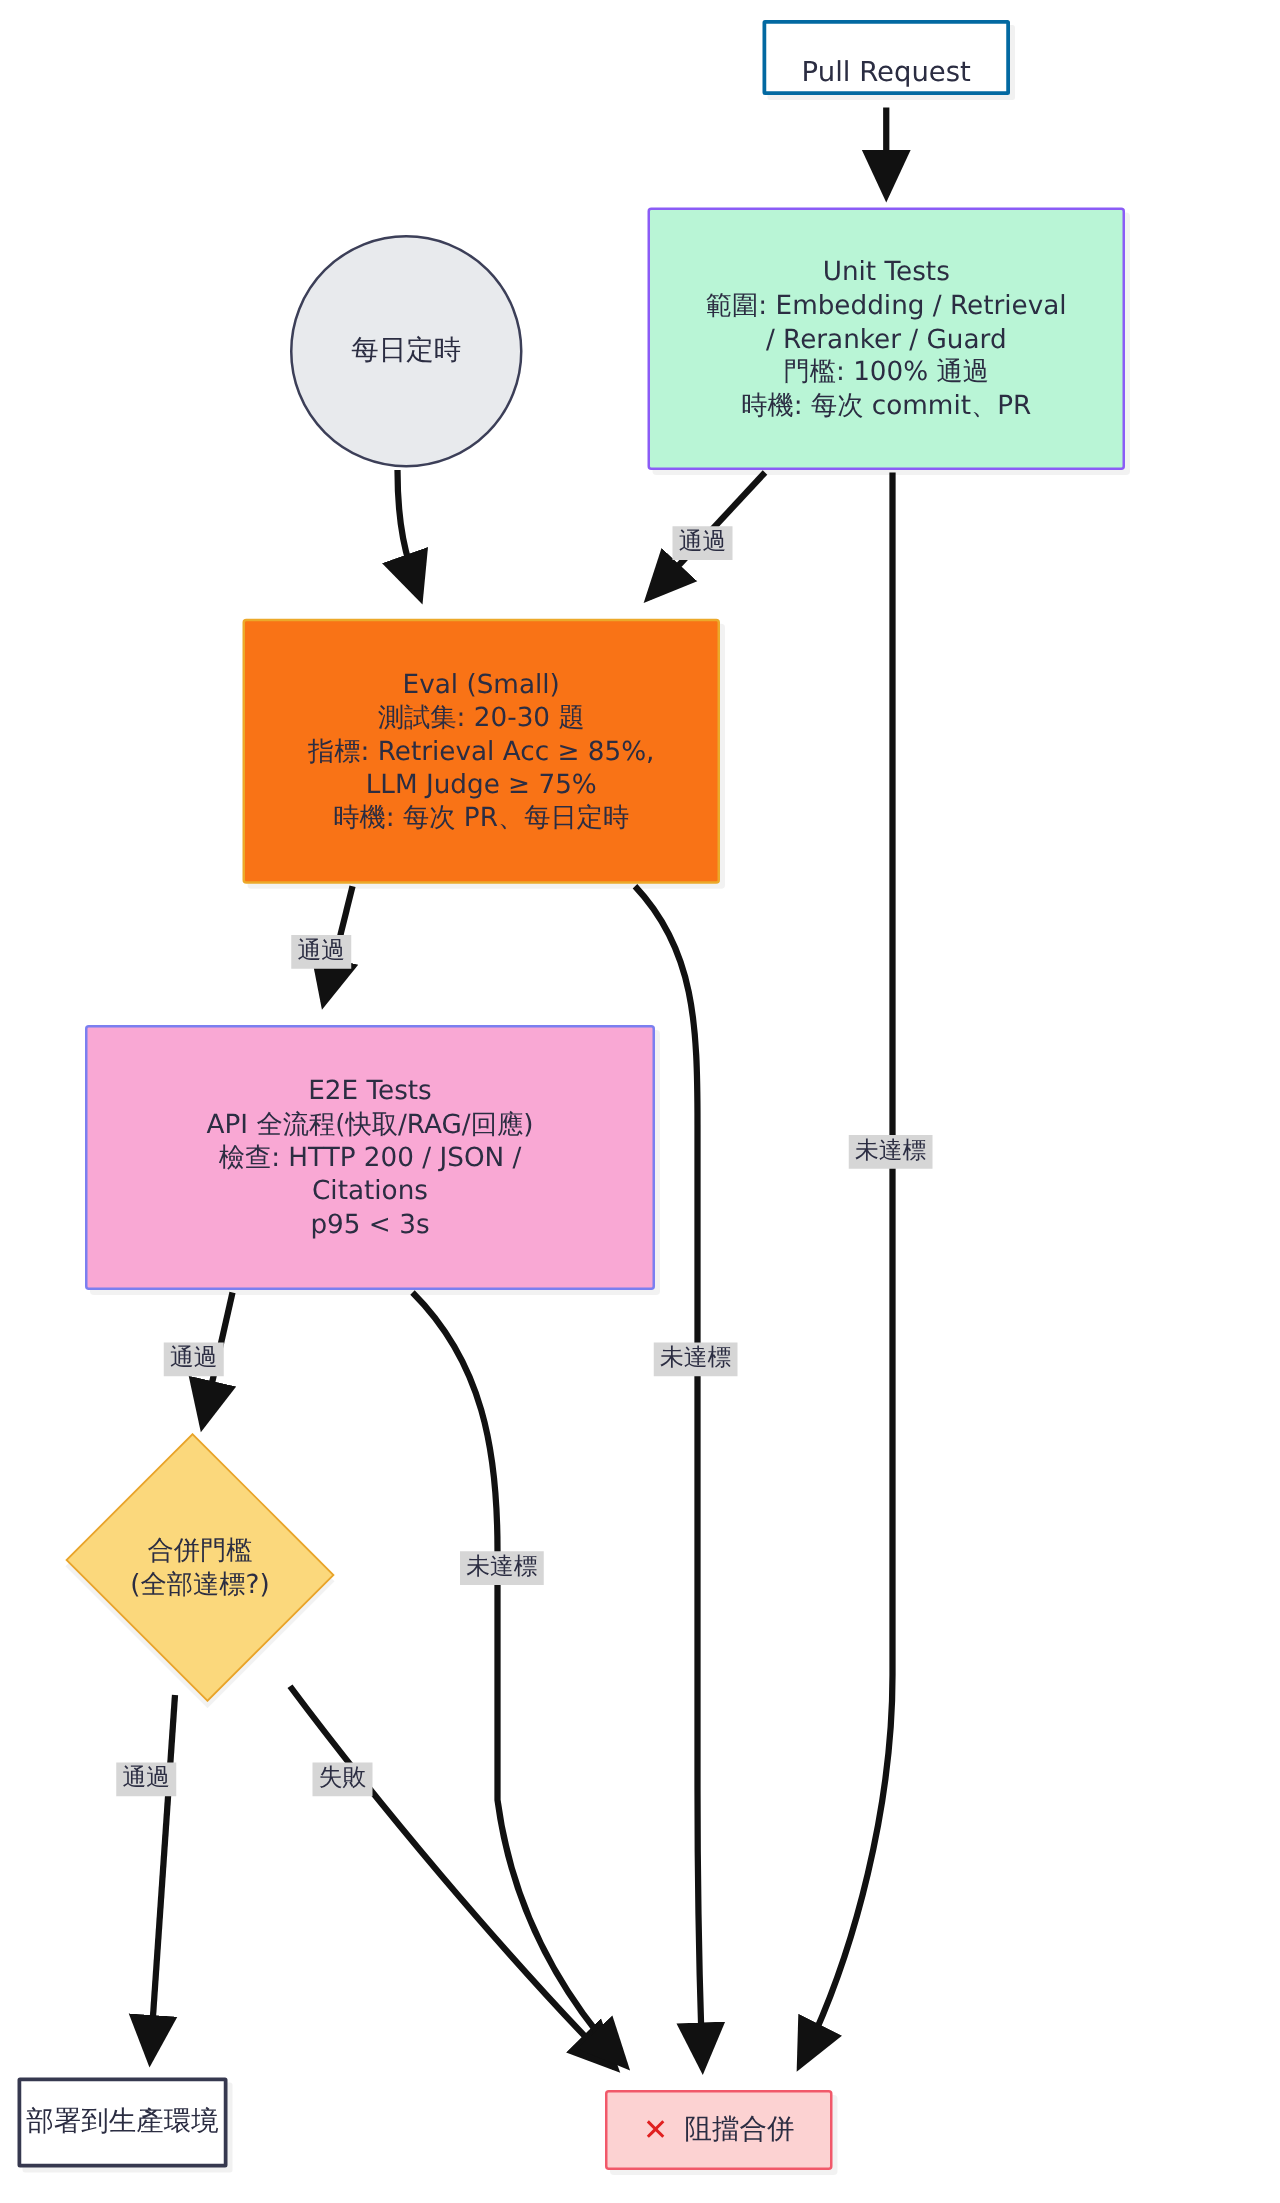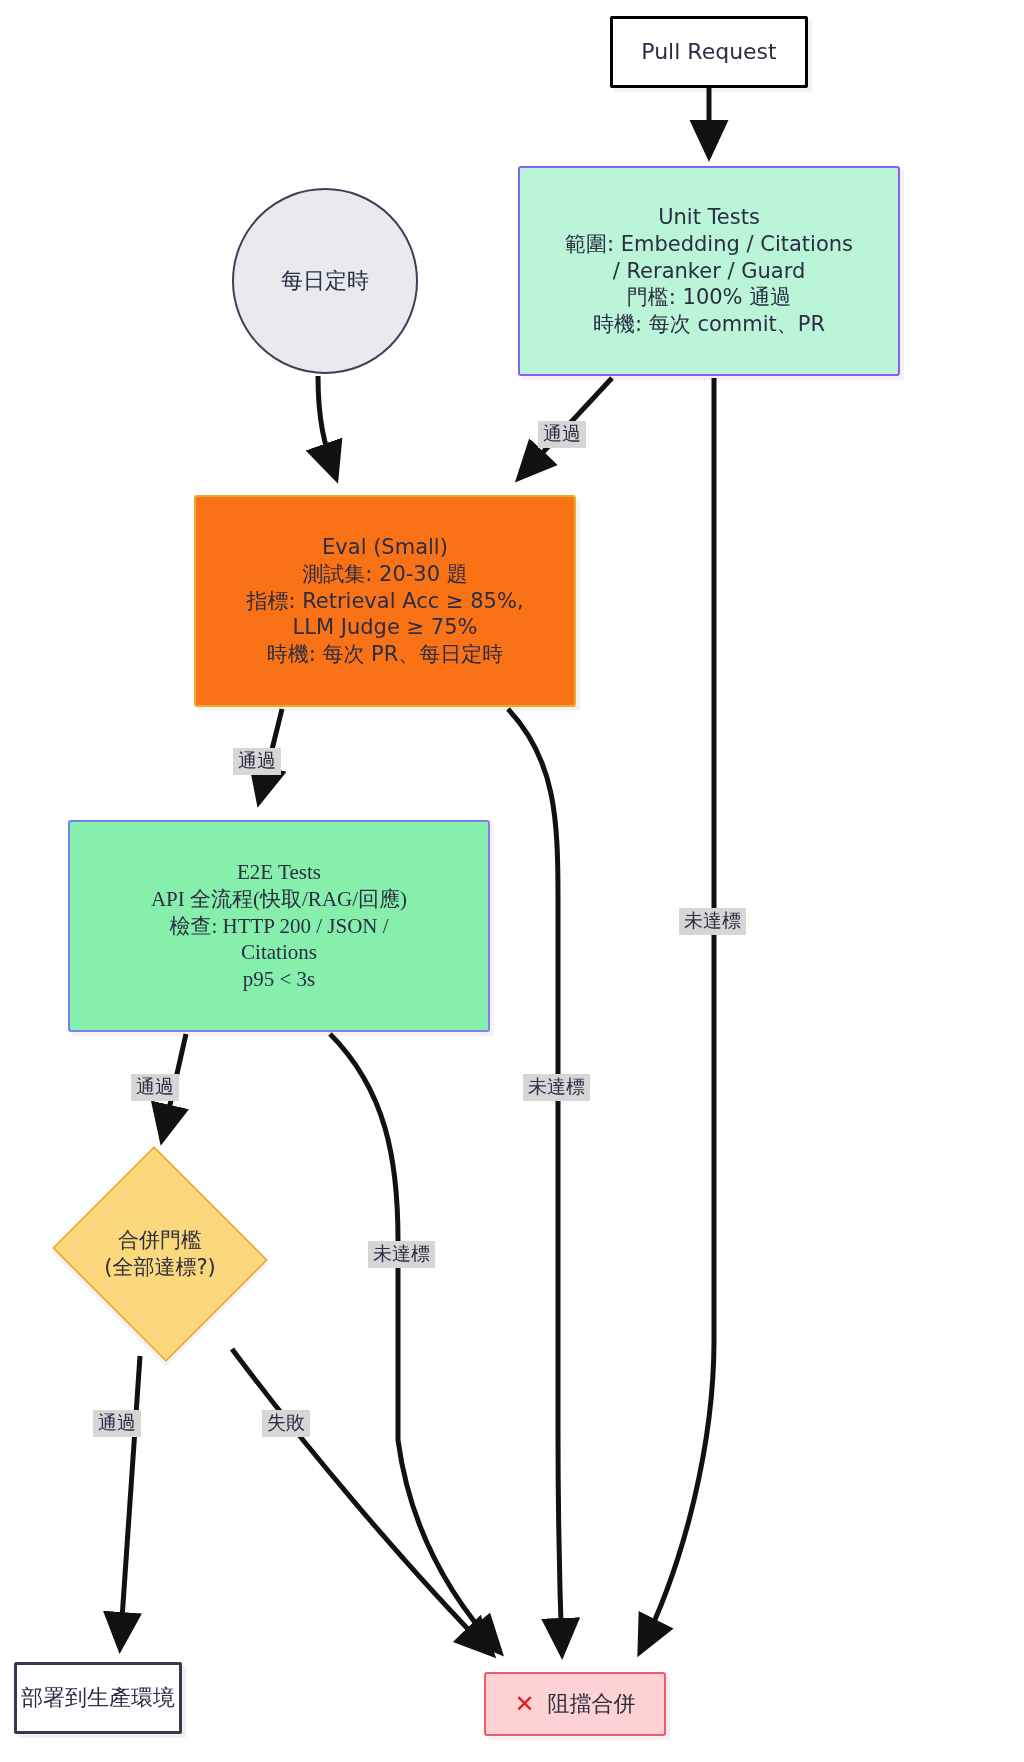--- a/index.html
+++ b/index.html
@@ -39,26 +39,27 @@
     text-align: center;
     line-height: 1.28;
     font-size: 21px;
     color: #2b2d42;
     z-index: 3;
   }
   .node .line { display: block; white-space: nowrap; }
 
   
   .n-pr {
-    left: 610px; top: 16px; width: 198px; height: 72px;
+    left: 610px; top: 16px; width: 198px; height: 60px;
     background: #ffffff;
-    border: 3px solid #000000;
+    border: 3px solid #0369a1;
     border-radius: 2px;
     box-shadow: 4px 4px 0 rgba(0,0,0,0.055);
     font-size: 22px;
+    justify-content: flex-end;
   }
   
   .n-deploy {
     left: 14px; top: 1662px; width: 168px; height: 72px;
     background: #ffffff;
     border: 3px solid #36384f;
     border-radius: 2px;
     box-shadow: 4px 4px 0 rgba(0,0,0,0.055);
     font-size: 22px;
   }
@@ -82,26 +83,25 @@
   
   .n-eval {
     left: 194px; top: 495px; width: 382px; height: 212px;
     background: #f97316;
     border: 2px solid #eca92a;
     border-radius: 3px;
     box-shadow: 4px 4px 0 rgba(0,0,0,0.05);
   }
   
   .n-e2e {
-    left: 68px; top: 820px; width: 422px; height: 212px;
-    background: #86efac;
+    left: 68px; top: 820px; width: 456px; height: 212px;
+    background: #f9a8d4;
     border: 2px solid #7b7ff0;
     border-radius: 3px;
     box-shadow: 4px 4px 0 rgba(0,0,0,0.05);
-    font-family: Liberation Serif, serif;
   }
   
   .n-gate-wrap {
     position: absolute;
     left: 46px; top: 1152px; width: 228px; height: 204px;
     z-index: 3;
   }
   .n-gate-shape {
     position: absolute; inset: 0;
     background: #fbd87c;
@@ -179,21 +179,21 @@
   <div class="node n-pr">
     <span class="line">Pull Request</span>
   </div>
 
   <div class="node n-sched">
     <span class="line">每日定時</span>
   </div>
 
   <div class="node n-unit">
     <span class="line">Unit Tests</span>
-    <span class="line">範圍: Embedding / Citations</span>
+    <span class="line">範圍: Embedding / Retrieval</span>
     <span class="line">/ Reranker / Guard</span>
     <span class="line">門檻: 100% 通過</span>
     <span class="line">時機: 每次 commit、PR</span>
   </div>
 
   <div class="node n-eval">
     <span class="line">Eval (Small)</span>
     <span class="line">測試集: 20-30 題</span>
     <span class="line">指標: Retrieval Acc ≥ 85%,</span>
     <span class="line">LLM Judge ≥ 75%</span>
@@ -225,15 +225,15 @@
     <span class="line">阻擋合併</span>
   </div>
 
   <div class="elabel" style="left:538px; top:421px;">通過</div>
   <div class="elabel" style="left:679px; top:908px;">未達標</div>
   <div class="elabel" style="left:233px; top:748px;">通過</div>
   <div class="elabel" style="left:523px; top:1074px;">未達標</div>
   <div class="elabel" style="left:131px; top:1074px;">通過</div>
   <div class="elabel" style="left:368px; top:1241px;">未達標</div>
   <div class="elabel" style="left:93px; top:1410px;">通過</div>
-  <div class="elabel" style="left:262px; top:1410px;text-align:right;">失敗</div>
+  <div class="elabel" style="left:250px; top:1410px;text-align:right;">失敗</div>
 
 </div>
 
 </body></html>

